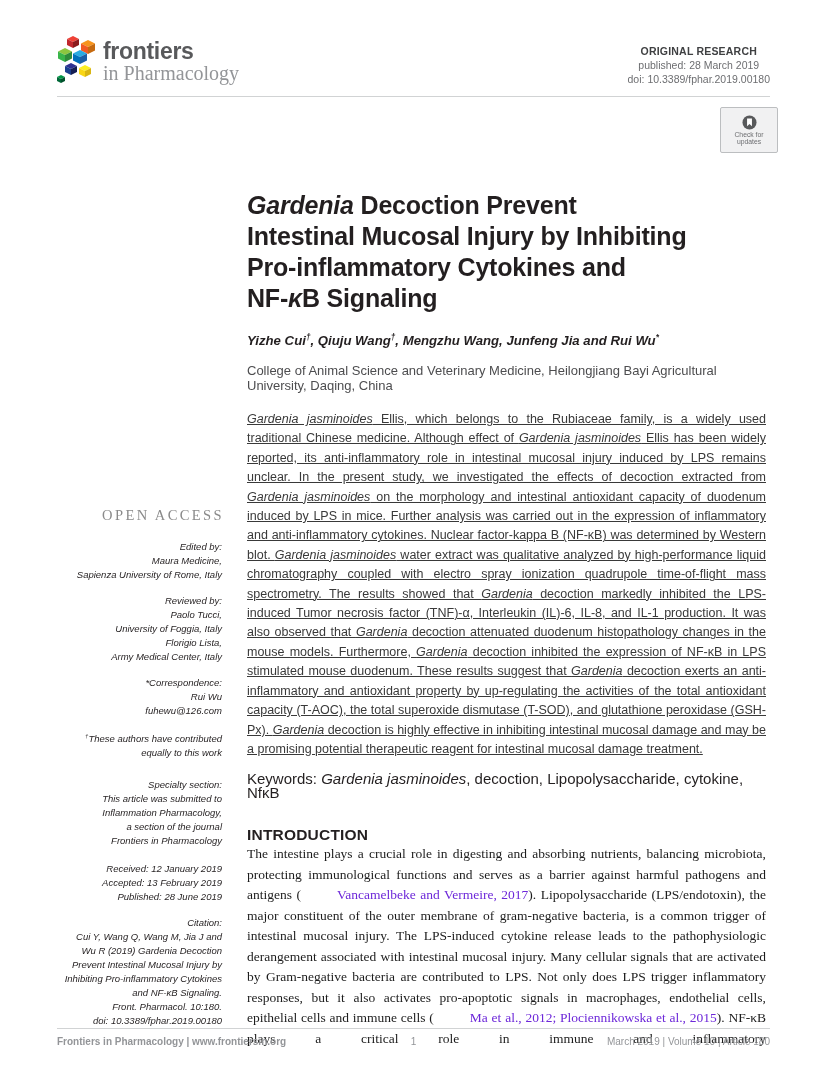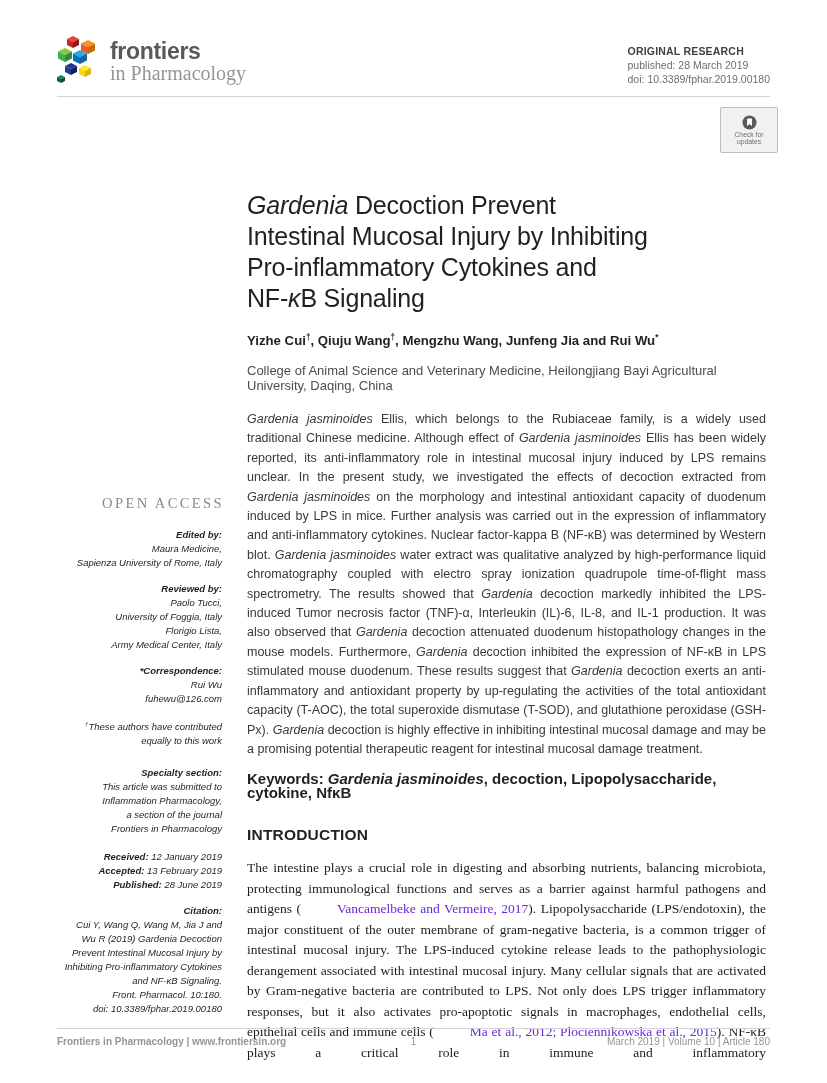--- a/index.html
+++ b/index.html
@@ -1,59 +1,59 @@
 <!DOCTYPE html>
 <html><head>
 <meta charset="utf-8">
 <style>
   html,body{margin:0;padding:0;background:#ffffff;}
   body{width:827px;height:1083px;position:relative;font-family:"Liberation Sans",sans-serif;color:#231f20;overflow:hidden;}
   .page{position:absolute;inset:0;background:#fff;}
 
   
   .header{position:absolute;left:57px;right:57px;top:34px;height:58px;}
-  .logo{display:flex;align-items:flex-start;gap:9px;}
+  .logo{display:flex;align-items:flex-start;gap:2px;}
   .logo-cubes{width:44px;height:52px;flex:0 0 auto;}
   .logo-text{padding-top:6px;}
   .logo-l1{font-size:23px;font-weight:bold;color:#58595b;line-height:22px;letter-spacing:-0.3px;}
   .logo-l2{font-family:"Liberation Serif",serif;font-size:20px;color:#939598;line-height:22px;}
-  .header-meta{position:absolute;right:0;top:10px;text-align:left;font-size:10.5px;line-height:14px;color:#6d6e71;}
+  .header-meta{position:absolute;right:0;top:10px;text-align:center;font-size:10.5px;line-height:14px;color:#6d6e71;}
   .header-meta .type{font-weight:bold;color:#3f4042;letter-spacing:0.2px;}
   .header-rule{position:absolute;left:57px;right:57px;top:96px;border-top:1px solid #d1d3d4;}
 
   
   .check-badge{position:absolute;top:107px;right:49px;width:56px;height:44px;background:#f1f1f2;border:1px solid #bcbec0;border-radius:2px;display:flex;flex-direction:column;align-items:center;justify-content:center;gap:1px;cursor:pointer;}
   .check-badge .txt{font-size:6.8px;line-height:7.5px;color:#6d6e71;text-align:center;}
 
   
-  .sidebar{position:absolute;left:52px;top:496px;width:170px;text-align:right;font-size:9.5px;line-height:14px;font-style:italic;color:#231f20;}
+  .sidebar{position:absolute;left:52px;top:508px;width:170px;text-align:right;font-size:9.5px;line-height:14px;font-style:italic;color:#231f20;}
   .open-access{font-family:"Liberation Serif",serif;font-style:normal;font-size:14.5px;letter-spacing:2.4px;color:#8a8a8a;margin-bottom:18px;margin-right:-2px;}
   .sb-block{margin-bottom:12px;}
   .sb-block.gap-md{margin-bottom:14px;}
   .sb-block.gap-lg{margin-bottom:18px;}
 
   
   .main{position:absolute;left:247px;top:190px;width:519px;}
-  .title{font-size:25px;line-height:31px;font-weight:normal;letter-spacing:-0.2px;color:#231f20;margin-bottom:19px;}
-  .authors{font-size:13.2px;font-weight:bold;margin-bottom:15px;color:#231f20;}
+  .title{font-size:25px;line-height:31px;font-weight:bold;letter-spacing:-0.2px;color:#231f20;margin-bottom:19px;}
+  .authors{font-size:13.2px;font-weight:bold;font-style:italic;margin-bottom:15px;color:#231f20;}
   .affiliation{font-size:13px;color:#4d4d4f;margin-bottom:17px;}
-  .abstract{font-size:12.5px;line-height:19.4px;text-align:justify;color:#393939;margin-bottom:13px;}
+  .abstract{font-size:12.5px;line-height:19.4px;text-align:justify;color:#393939;margin-bottom:13px;text-decoration:underline;}
   .keywords{font-size:15px;line-height:14px;color:#231f20;margin-bottom:26px;}
-  .intro-heading{font-size:15.5px;font-weight:bold;letter-spacing:0.2px;margin-bottom:14px;color:#231f20;}
+  .intro-heading{font-size:15.5px;font-weight:bold;letter-spacing:0.2px;color:#231f20;}
   .intro-body{font-family:"Liberation Serif",serif;font-size:13.5px;line-height:20.5px;text-align:justify;text-align-last:justify;color:#1c1c1c;}
 
   
   .footer{position:absolute;left:57px;right:57px;top:1028px;border-top:1px solid #d1d3d4;padding-top:7px;font-size:10px;color:#939598;}
   .footer .fl{position:absolute;left:0;top:7px;font-weight:bold;}
   .footer .fc{position:absolute;left:0;right:0;top:7px;text-align:center;}
   .footer .fr{position:absolute;right:0;top:7px;}
 
   
   .ri{font-style:italic;}
-  .rb{font-weight:bold;}
+  .rb{font-weight:normal;}
   .rsup{vertical-align:super;font-size:0.62em;line-height:0;}
   .rref{color:#6d28d9;margin-left:36px;}
 </style>
 </head>
 <body>
 
 <div class="page">
 
   <div class="header">
     <div class="logo">

